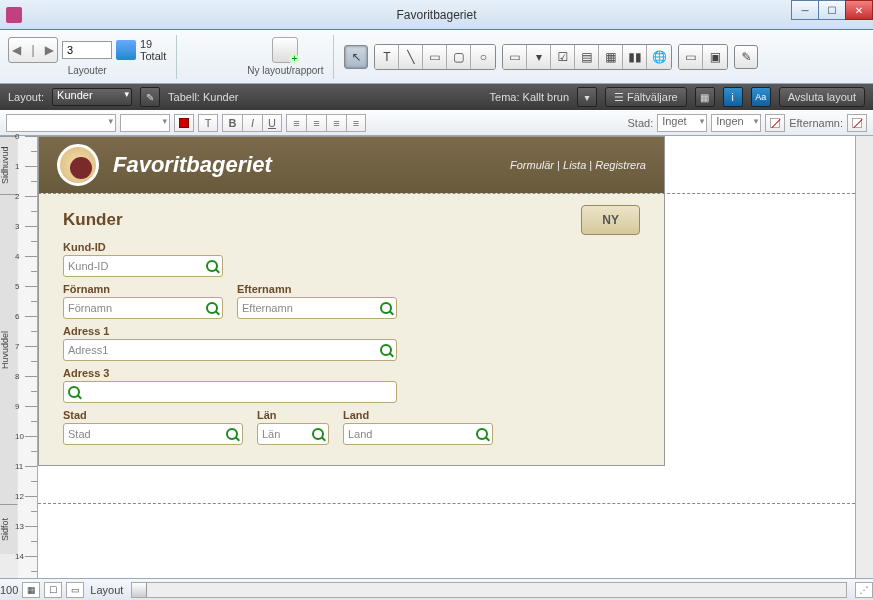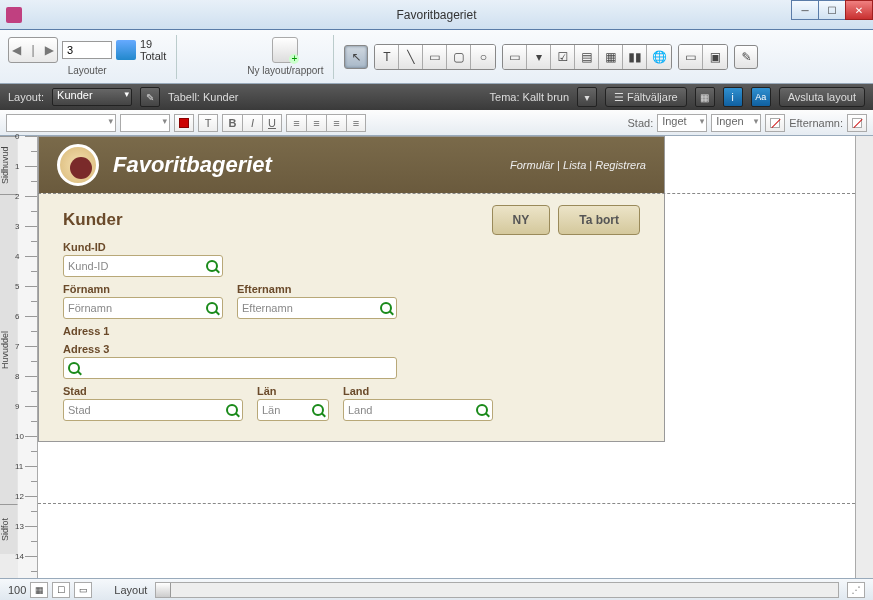--- a/index.html
+++ b/index.html
@@ -86,21 +86,21 @@
 .fieldrow { display:flex; gap:14px; margin-top:6px;}
 .fieldblk { display:flex; flex-direction:column; gap:2px;}
 .fieldblk label { font-size:11px; font-weight:bold; color:#6a4a2a;}
 .fld { height:22px; border:1px solid #b8a878; border-radius:3px; background:#fff; display:flex; align-items:center; padding:0 4px; font-size:11px; color:#888; position:relative;}
 .fld .ph { text-decoration: underline dotted #aaa; text-underline-offset: 2px; flex:1; white-space:nowrap; overflow:hidden;}
 .fld .mag { width:12px; height:12px; border:2px solid #1a8a1a; border-radius:50%; position:relative; flex-shrink:0;}
 .fld .mag::after { content:""; position:absolute; width:5px; height:2px; background:#1a8a1a; right:-4px; bottom:-2px; transform:rotate(45deg);}
 .sectdash { position:absolute; left:0; right:0; border-top:1px dashed #888;}
 
 
-.statusbar { position:absolute; bottom:0; left:0; right:0; height:22px; background:linear-gradient(#f5f8fb,#e0e8f0); border-top:1px solid #9ab; display:flex; align-items:center; font-size:11px; color:#444; padding:0 8px; gap:4px;justify-content:space-between;}
+.statusbar { position:absolute; bottom:0; left:0; right:0; height:22px; background:linear-gradient(#f5f8fb,#e0e8f0); border-top:1px solid #9ab; display:flex; align-items:center; font-size:11px; color:#444; padding:0 0; gap:4px;justify-content:space-between;}
 .statusbar .sb-btn { width:18px; height:16px; border:1px solid #aaa; background:#fff; display:flex; align-items:center; justify-content:center; font-size:9px;}
 .statusbar .hscroll { flex:1; height:16px; border:1px solid #aaa; background:#eee; position:relative; margin:0 4px;}
 .statusbar .hscroll .thumb { position:absolute; left:0; top:0; bottom:0; width:15px; background:linear-gradient(#fff,#ccc); border-right:1px solid #999;}
 </style>
 </head>
 <body>
 
 <div class="titlebar">
   <div class="app-icon"></div>
   <div class="title">Favoritbageriet</div>
@@ -415,21 +415,20 @@
         <div class="links">
           <span>Formulär</span> | 
           <span>Lista</span> | 
           <span>Registrera</span>
         </div>
       </div>
       <div class="form-body">
         <div class="titlerow">
           <h2>Kunder</h2>
           <button class="bigbtn">NY</button>
-          <button class="bigbtn">Ta bort</button>
         </div>
 
         <div class="fieldrow">
           <div class="fieldblk" style="width:160px">
             <label>Kund-ID</label>
             <div class="fld">
                 <span class="ph">Kund-ID</span>
                 <span class="mag"></span>
               </div>
           </div>
@@ -448,20 +447,24 @@
             <div class="fld">
                 <span class="ph">Efternamn</span>
                 <span class="mag"></span>
               </div>
           </div>
         </div>
 
         <div class="fieldrow">
           <div class="fieldblk" style="width:334px">
             <label>Adress 1</label>
+            <div class="fld">
+                <span class="ph">Adress1</span>
+                <span class="mag"></span>
+              </div>
           </div>
         </div>
 
         <div class="fieldrow">
           <div class="fieldblk" style="width:334px">
             <label>Adress 3</label>
             <div class="fld">
                 <span class="mag"></span>
               </div>
           </div>
@@ -494,18 +497,18 @@
     </div>
   </div>
   <div class="scrollv"></div>
 </div>
 
 <div class="statusbar">
   <span>100</span>
   <div class="sb-btn">▦</div>
   <div class="sb-btn">☐</div>
   <div class="sb-btn">▭</div>
-  <span style="margin-left:18px">Layout</span>
+  <span style="margin-left:2px">Layout</span>
   <div class="hscroll">
       <div class="thumb"></div>
     </div>
   <div class="sb-btn">⋰</div>
 </div>
 
 </body></html>

